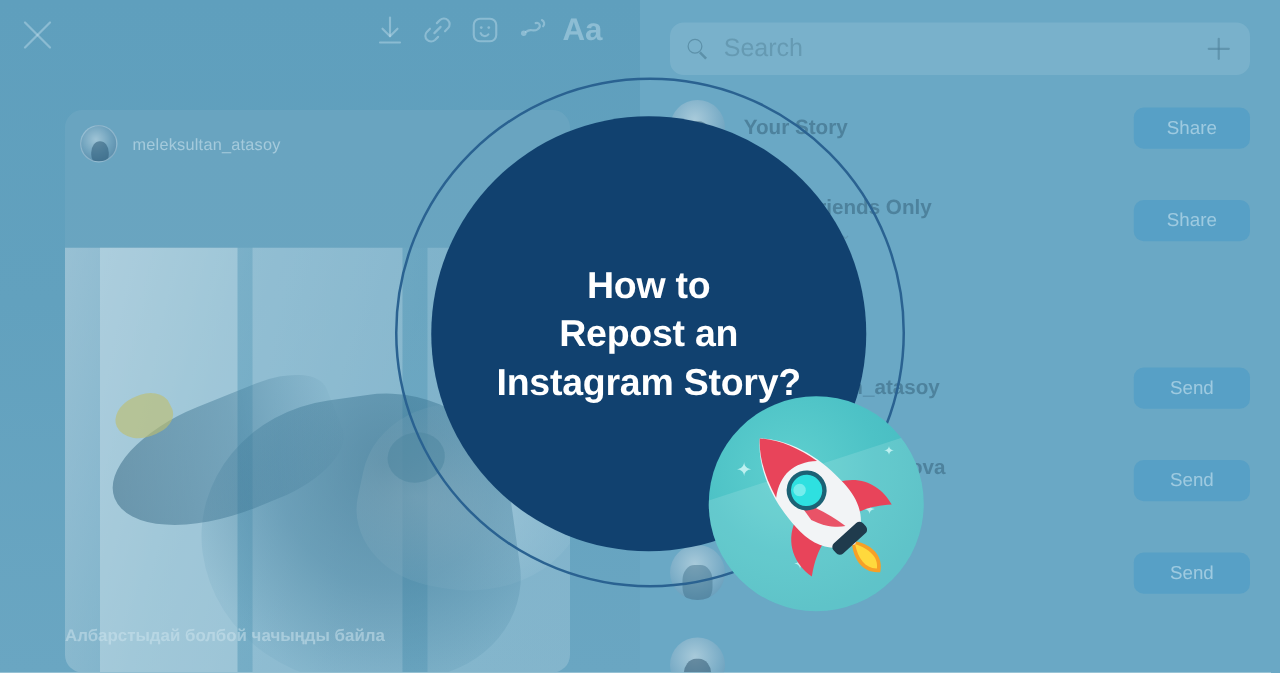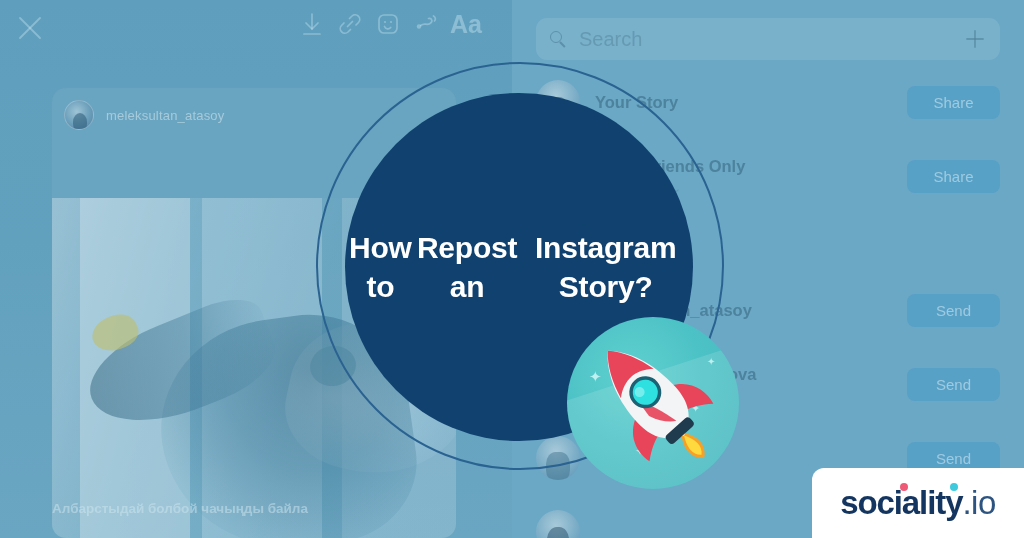--- a/index.html
+++ b/index.html
@@ -199,21 +199,21 @@
   }
   #disc {
     position:absolute; left:345px; top:93px;
     width:348px; height:348px;
     border-radius:50%;
     background:#11416f;
   }
   #headline {
     position:absolute; left:345px; top:93px;
     width:348px; height:348px;
-    display:flex; flex-direction:row;
+    display:flex; flex-direction:column;
     align-items:center; justify-content:center;
     color:#ffffff; font-size:30px; font-weight:bold;
     line-height:1.30; text-align:center; letter-spacing:-0.2px;
   }
 
   
   #rocket-badge {
     position:absolute; left:567px; top:317px;
     width:172px; height:172px; border-radius:50%;
     background: radial-gradient(circle at 38% 34%, #5fd0cf 0%, #4dc2c6 45%, #43b4bd 100%);
@@ -422,21 +422,14 @@
 
         <rect x="57" y="108" width="32" height="11" rx="4" fill="#1f3b4d"></rect>
 
         <circle cx="73" cy="62" r="16" fill="#1c6275"></circle>
         <circle cx="73" cy="62" r="12.5" fill="#2ee0e0"></circle>
         <circle cx="69" cy="58" r="5" fill="#8ef2f2" opacity="0.75"></circle>
       </g>
     </svg>
   </div>
 
-  <div id="logo-plate">
-    <div id="logo-text">
-      <span>sociality</span><span class="io">.io</span>
-      <span class="logo-dot" id="dot-pink"></span>
-      <span class="logo-dot" id="dot-cyan"></span>
-    </div>
-  </div>
 
 </div>
 
 </body></html>

